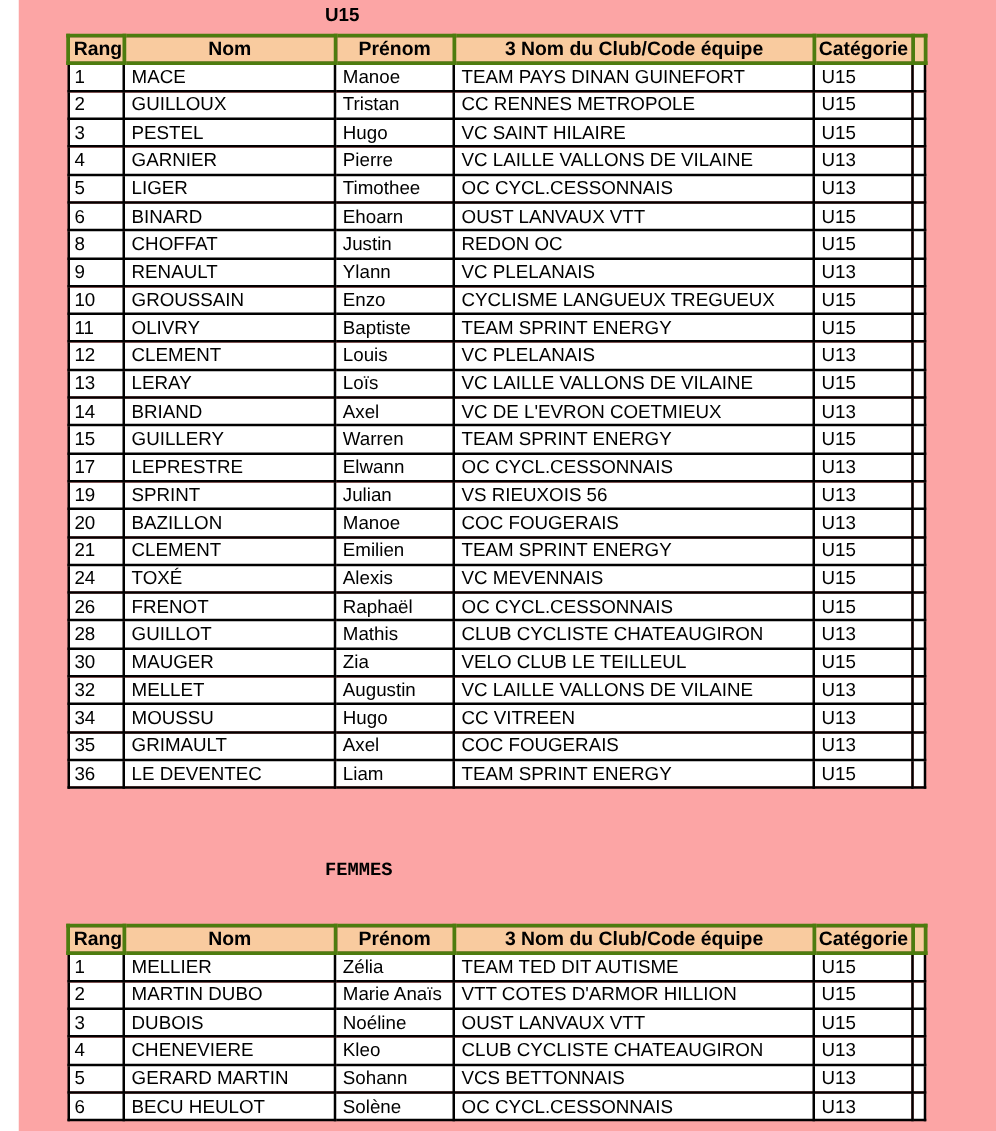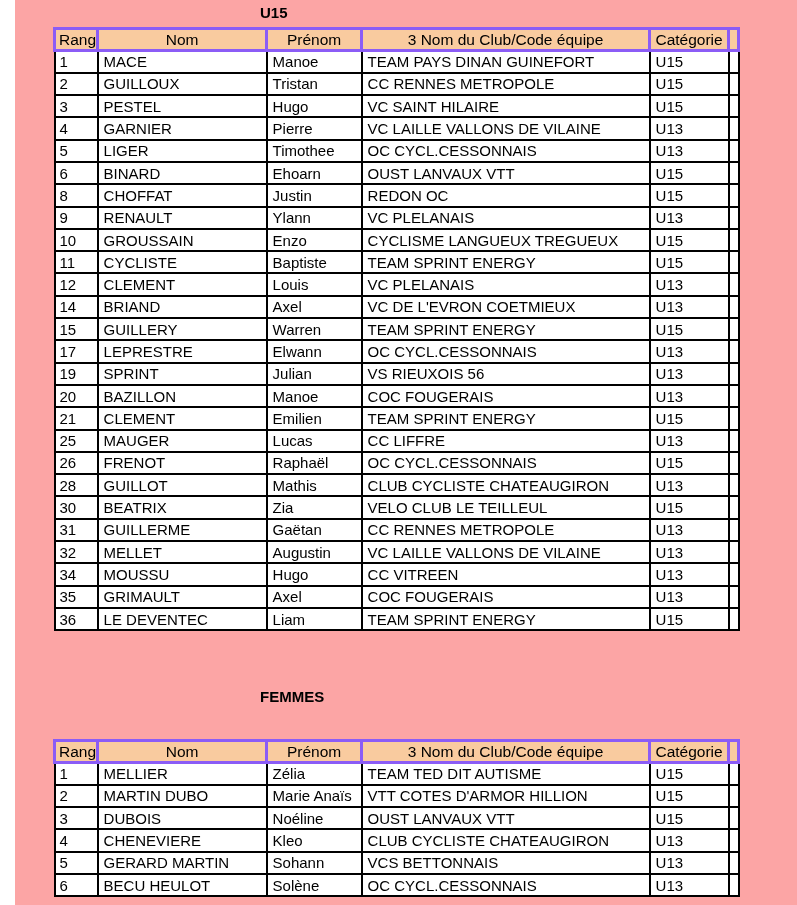--- a/index.html
+++ b/index.html
@@ -19,36 +19,36 @@
   .section-title {
     position: absolute;
     left: 245px;
     font-size: 15px;
     font-weight: bold;
     color: #000000;
     line-height: 20px;
     white-space: nowrap;
   }
   #title-u15 { top: 3px; }
-  #title-femmes { top: 687px; }
+  #title-femmes { top: 687px; font-family: Liberation Mono, monospace; }
 
   table.results {
     position: absolute;
     left: 38px;
     border-collapse: collapse;
     table-layout: fixed;
   }
   #table-u15 { top: 27px; }
   #table-femmes { top: 739px; }
 
   table.results th {
     background: var(--header-fill, #F9CB9F);
-    border: 3px solid #8b5cf6;
+    border: 3px solid #4d7c0f;
     font-size: 15.5px;
-    font-weight: normal;
+    font-weight: bold;
     color: #000000;
     text-align: center;
     vertical-align: middle;
     padding: 0 2px;
     overflow: hidden;
     white-space: nowrap;
     height: 19px;
   }
   table.results th.col-rang {
     text-align: left;
@@ -166,35 +166,43 @@
         <tr class="data-row">
           <td class="col-rang">10</td>
           <td class="col-nom">GROUSSAIN</td>
           <td class="col-prenom">Enzo</td>
           <td class="col-club">CYCLISME LANGUEUX TREGUEUX</td>
           <td class="col-categorie">U15</td>
           <td class="col-spacer"></td>
         </tr>
         <tr class="data-row">
           <td class="col-rang">11</td>
-          <td class="col-nom">CYCLISTE</td>
+          <td class="col-nom">OLIVRY</td>
           <td class="col-prenom">Baptiste</td>
           <td class="col-club">TEAM SPRINT ENERGY</td>
           <td class="col-categorie">U15</td>
           <td class="col-spacer"></td>
         </tr>
         <tr class="data-row">
           <td class="col-rang">12</td>
           <td class="col-nom">CLEMENT</td>
           <td class="col-prenom">Louis</td>
           <td class="col-club">VC PLELANAIS</td>
           <td class="col-categorie">U13</td>
           <td class="col-spacer"></td>
         </tr>
         <tr class="data-row">
+          <td class="col-rang">13</td>
+          <td class="col-nom">LERAY</td>
+          <td class="col-prenom">Loïs</td>
+          <td class="col-club">VC LAILLE VALLONS DE VILAINE</td>
+          <td class="col-categorie">U15</td>
+          <td class="col-spacer"></td>
+        </tr>
+        <tr class="data-row">
           <td class="col-rang">14</td>
           <td class="col-nom">BRIAND</td>
           <td class="col-prenom">Axel</td>
           <td class="col-club">VC DE L'EVRON COETMIEUX</td>
           <td class="col-categorie">U13</td>
           <td class="col-spacer"></td>
         </tr>
         <tr class="data-row">
           <td class="col-rang">15</td>
           <td class="col-nom">GUILLERY</td>
@@ -229,57 +237,49 @@
         </tr>
         <tr class="data-row">
           <td class="col-rang">21</td>
           <td class="col-nom">CLEMENT</td>
           <td class="col-prenom">Emilien</td>
           <td class="col-club">TEAM SPRINT ENERGY</td>
           <td class="col-categorie">U15</td>
           <td class="col-spacer"></td>
         </tr>
         <tr class="data-row">
-          <td class="col-rang">25</td>
-          <td class="col-nom">MAUGER</td>
-          <td class="col-prenom">Lucas</td>
-          <td class="col-club">CC LIFFRE</td>
-          <td class="col-categorie">U13</td>
+          <td class="col-rang">24</td>
+          <td class="col-nom">TOXÉ</td>
+          <td class="col-prenom">Alexis</td>
+          <td class="col-club">VC MEVENNAIS</td>
+          <td class="col-categorie">U15</td>
           <td class="col-spacer"></td>
         </tr>
         <tr class="data-row">
           <td class="col-rang">26</td>
           <td class="col-nom">FRENOT</td>
           <td class="col-prenom">Raphaël</td>
           <td class="col-club">OC CYCL.CESSONNAIS</td>
           <td class="col-categorie">U15</td>
           <td class="col-spacer"></td>
         </tr>
         <tr class="data-row">
           <td class="col-rang">28</td>
           <td class="col-nom">GUILLOT</td>
           <td class="col-prenom">Mathis</td>
           <td class="col-club">CLUB CYCLISTE CHATEAUGIRON</td>
           <td class="col-categorie">U13</td>
           <td class="col-spacer"></td>
         </tr>
         <tr class="data-row">
           <td class="col-rang">30</td>
-          <td class="col-nom">BEATRIX</td>
+          <td class="col-nom">MAUGER</td>
           <td class="col-prenom">Zia</td>
           <td class="col-club">VELO CLUB LE TEILLEUL</td>
           <td class="col-categorie">U15</td>
-          <td class="col-spacer"></td>
-        </tr>
-        <tr class="data-row">
-          <td class="col-rang">31</td>
-          <td class="col-nom">GUILLERME</td>
-          <td class="col-prenom">Gaëtan</td>
-          <td class="col-club">CC RENNES METROPOLE</td>
-          <td class="col-categorie">U13</td>
           <td class="col-spacer"></td>
         </tr>
         <tr class="data-row">
           <td class="col-rang">32</td>
           <td class="col-nom">MELLET</td>
           <td class="col-prenom">Augustin</td>
           <td class="col-club">VC LAILLE VALLONS DE VILAINE</td>
           <td class="col-categorie">U13</td>
           <td class="col-spacer"></td>
         </tr>

